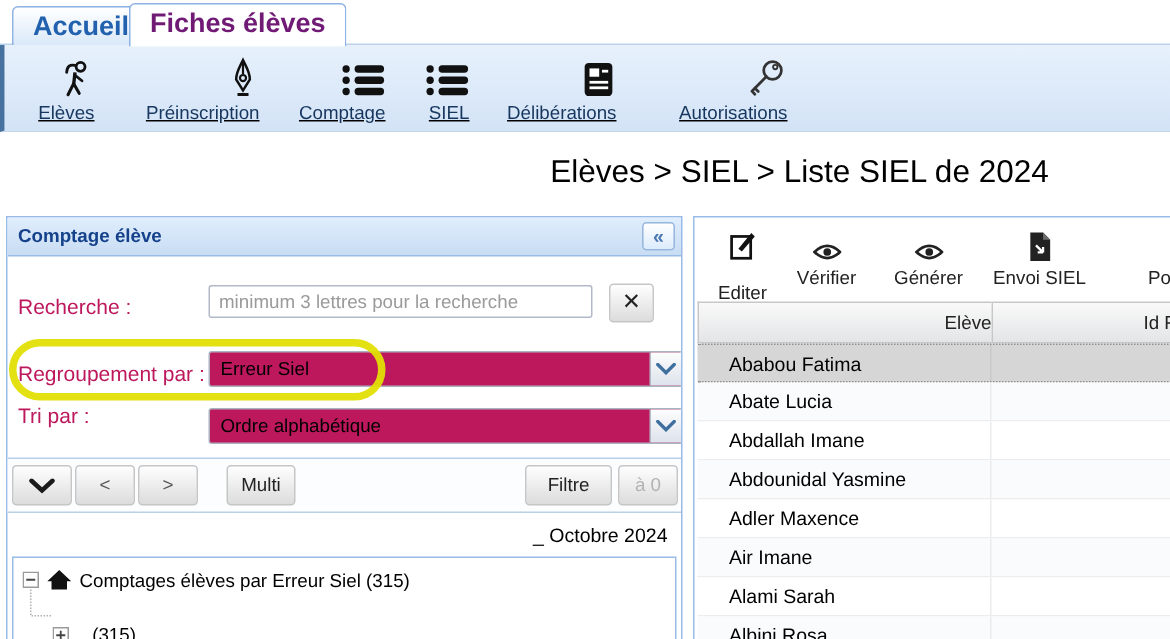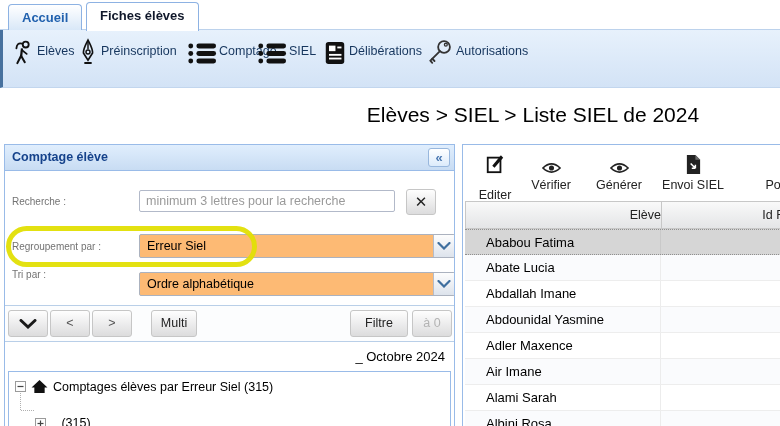--- a/index.html
+++ b/index.html
@@ -4,30 +4,30 @@
 <style>
   html,body{margin:0;padding:0;}
   body{width:780px;height:426px;overflow:hidden;position:relative;background:#fff;
        font-family:"Liberation Sans","DejaVu Sans",sans-serif;}
   svg{display:block;}
 
   
   .tabbar{position:absolute;left:0;top:0;width:780px;height:30px;background:#fff;
           border-bottom:1px solid #bcd2ec;box-sizing:border-box;z-index:3;}
   .tab{position:absolute;height:26px;line-height:25px;padding:0 13px;border:1px solid #8db2e3;
-       border-bottom:none;border-radius:4px 4px 0 0;font-size:13px;font-weight:700;cursor:pointer;
+       border-bottom:none;border-radius:4px 4px 0 0;font-size:18px;font-weight:700;cursor:pointer;
        box-sizing:border-box;white-space:nowrap;}
   .tab.inactive{left:8px;top:4px;background:linear-gradient(#ffffff,#d9e8f8);color:#2161ae;}
-  .tab.active{left:86px;top:2px;height:29px;background:#ffffff;color:#0f172a;z-index:4;}
+  .tab.active{left:86px;top:2px;height:29px;background:#ffffff;color:#701a75;z-index:4;}
 
   
   .main-toolbar{position:absolute;left:0;top:30px;width:780px;height:58px;box-sizing:border-box;
           background:linear-gradient(#e7f1fc,#d3e3f6);border-bottom:1px solid #c2d6ee;
           border-left:3px solid #47719e;}
-  .tb-item{position:absolute;top:5px;display:flex;flex-direction:row;align-items:center;gap:2px;cursor:pointer;}
+  .tb-item{position:absolute;top:5px;display:flex;flex-direction:column;align-items:flex-end;gap:2px;cursor:pointer;text-decoration:underline;}
   .tb-item .ticon{height:31px;display:flex;align-items:flex-end;justify-content:center;}
   .tb-item .tlabel{font-size:12.5px;color:#16365e;white-space:nowrap;}
   #tb-eleves{left:6px;width:54px;}
   #tb-preinscription{left:74px;width:96px;}
   #tb-comptage{left:184px;width:70px;}
   #tb-siel{left:254px;width:56px;}
   #tb-delib{left:320px;width:88px;}
   #tb-autor{left:422px;width:100px;}
 
   
@@ -36,34 +36,34 @@
 
   
   .left-panel{position:absolute;left:4px;top:144px;width:451px;height:300px;border:1px solid #99bbe8;
               background:#fff;box-sizing:border-box;overflow:hidden;}
   .lp-header{position:relative;height:25px;background:linear-gradient(#e0eefd,#c8dcf3);
              border-bottom:1px solid #99bbe8;line-height:25px;padding-left:7px;
              font-size:12.5px;font-weight:700;color:#15428b;}
   .collapse-btn{position:absolute;right:4px;top:3px;width:22px;height:19px;border:1px solid #98b7dd;
              border-radius:3px;background:linear-gradient(#ffffff,#dcebfb);color:#4a77b0;font-weight:700;
              text-align:center;line-height:17px;font-size:13px;cursor:pointer;box-sizing:border-box;}
-  .form-label{position:absolute;font-size:10px;color:#737373;white-space:nowrap;}
+  .form-label{position:absolute;font-size:14px;color:#be185d;white-space:nowrap;}
   #lbl-search{left:7px;top:51px;}
   #lbl-group{left:7px;top:96px;}
   #lbl-sort{left:7px;top:124px;}
   .search-input{position:absolute;left:134px;top:45px;width:256px;height:22px;border:1px solid #b2b9c9;
              border-radius:2px;font-size:12.5px;padding:0 6px;color:#000;box-sizing:border-box;
              font-family:inherit;}
   .search-input::placeholder{color:#9a9a9a;opacity:1;}
   .btnface{border:1px solid #c6c6c6;border-radius:3px;background:linear-gradient(#fefefe,#dcdcdd);
              box-sizing:border-box;cursor:pointer;}
   .clear-btn{position:absolute;left:401px;top:44px;width:30px;height:26px;font-size:15px;font-weight:700;
              color:#222;text-align:center;line-height:24px;}
   .combo{position:absolute;left:134px;width:316px;height:24px;border:1px solid #abb2bf;border-radius:2px;
-             background:#fdba74;box-sizing:border-box;cursor:pointer;}
+             background:#be185d;box-sizing:border-box;cursor:pointer;}
   #combo-group{top:89px;}
   #combo-sort{top:127px;}
   .cval{position:absolute;left:7px;top:0;line-height:22px;font-size:12.5px;color:#000;white-space:nowrap;}
   .ctrigger{position:absolute;right:0;top:0;width:20px;height:100%;border-left:1px solid #b5bcc9;
              background:linear-gradient(#fdfdfd,#dde3ec);display:flex;align-items:center;justify-content:center;}
   .highlight-ring{position:absolute;left:1px;top:81px;width:251px;height:41px;border:5px solid rgba(226,223,4,.95);
              border-radius:21px;pointer-events:none;z-index:6;box-sizing:border-box;}
   .btn-row{position:absolute;left:0;top:160px;width:449px;height:37px;border-top:1px solid #b9cfe8;
              border-bottom:1px solid #b9cfe8;box-sizing:border-box;background:#fcfdfe;}
   .btn{position:absolute;top:4px;height:27px;font-size:12.5px;color:#222;text-align:center;line-height:25px;}

